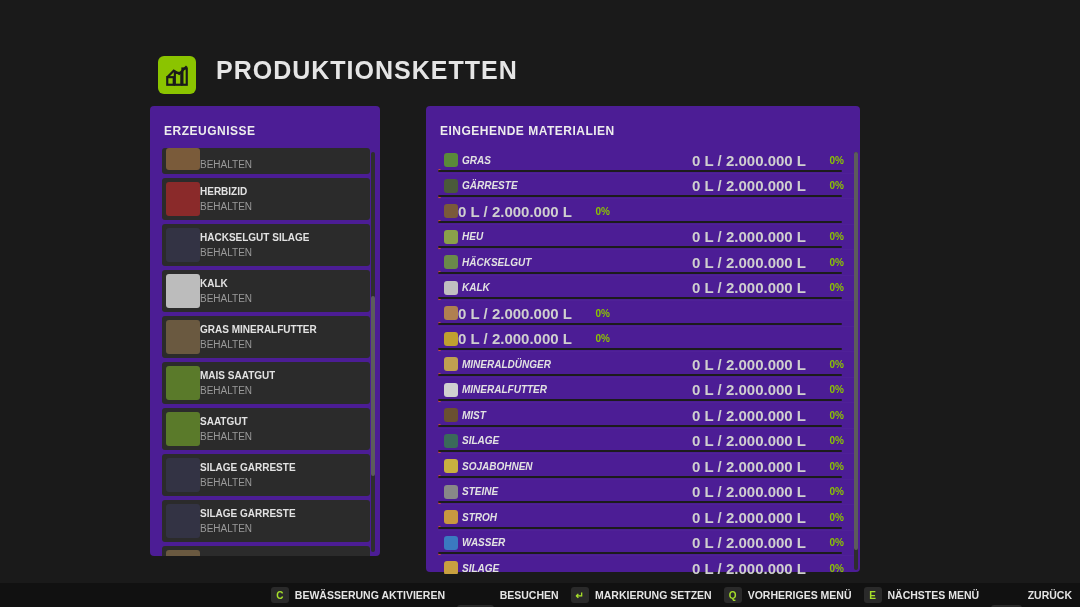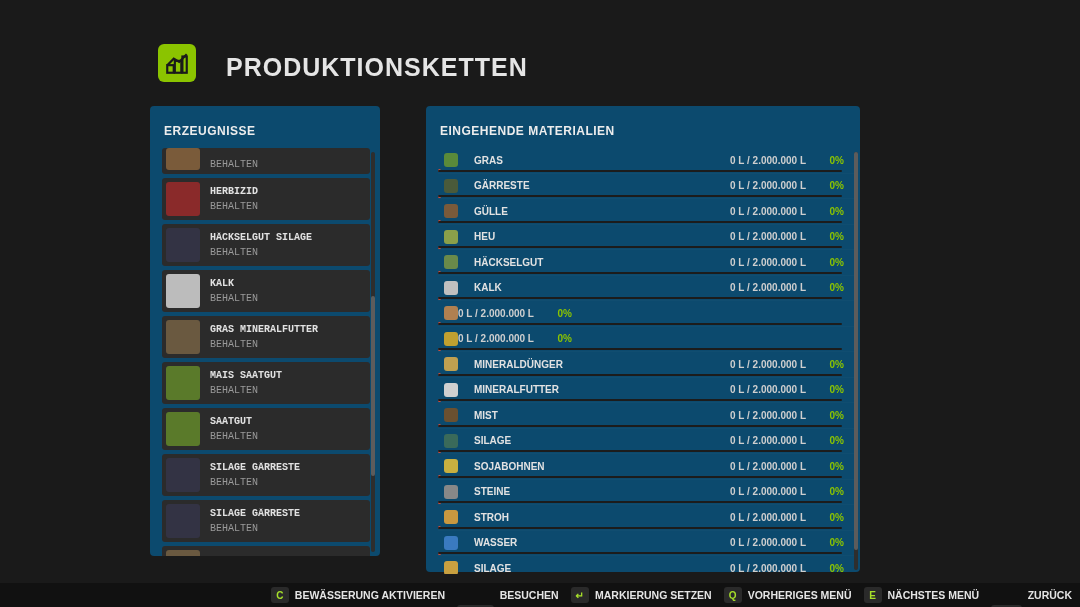--- a/index.html
+++ b/index.html
@@ -7,41 +7,41 @@
   body {
     background: #1a1a1a;
     font-family: "Segoe UI", Arial, sans-serif;
     color: #e0e0e0;
     position: relative;
   }
 
   
   .header {
     position: absolute;
-    left: 158px; top: 44px;
-    display: flex; align-items: flex-end; gap: 30px;
+    left: 158px; top: 56px;
+    display: flex; align-items: flex-start; gap: 20px;
   }
   .header-icon {
     width: 38px; height: 38px;
     background: #8bc400;
     border-radius: 6px;
     display: flex; align-items: center; justify-content: center;
   }
   .header-icon svg { width: 26px; height: 26px; }
   .header-title {
     font-size: 25px;
     font-weight: 600;
     letter-spacing: 1px;
     color: #e5e5e5;
   }
 
   
   .panel {
     position: absolute;
-    background: #0c4a6e;
+    background: #4c1d95;
     border-radius: 4px;
   }
   .panel-left  { left: 150px; top: 106px; width: 230px; height: 450px; }
   .panel-right { left: 426px; top: 106px; width: 434px; height: 466px; }
   .panel-title {
     font-size: 12px;
     font-weight: 700;
     letter-spacing: 0.5px;
     color: #ededed;
     padding: 18px 14px 10px 14px;
@@ -72,21 +72,21 @@
     padding-left: 4px;
     cursor: pointer;
   }
   .prod-icon {
     width: 34px; height: 34px;
     background: #333;
     border-radius: 3px;
     display: flex; align-items: center; justify-content: center;
     flex-shrink: 0;
   }
-  .prod-text { padding-left: 10px; line-height: 1.15; overflow: hidden; font-family: Liberation Mono, monospace; }
+  .prod-text { line-height: 1.15; overflow: hidden; }
   .prod-name { font-size: 10px; font-weight: 700; color: #e2e2e2; white-space: nowrap; overflow: hidden; text-overflow: ellipsis; }
   .prod-sub  { font-size: 10px; color: #9a9a9a; margin-top: 3px; }
 
   
   .right-list {
     height: 426px;
     overflow: hidden;
     position: relative;
     padding: 0 6px 0 12px;
   }
@@ -117,22 +117,22 @@
     position: absolute; left: 0; bottom: 0.5px;
     width: 3px; height: 3px; border-radius: 50%;
     background: #d94b3a;
   }
   .mat-icon {
     width: 14px; height: 14px;
     border-radius: 3px;
     margin-left: 6px;
     flex-shrink: 0;
   }
-  .mat-name { margin-left: 16px; font-weight: 700; color: #e2e2e2; flex: 1; }
-  .mat-amt  { color: #cfcfcf; font-weight: 600; margin-right: 14px; font-size: 10px; }
+  .mat-name { margin-left: 4px; font-weight: 700; color: #e2e2e2; flex: 1; font-style: italic; }
+  .mat-amt  { color: #cfcfcf; font-weight: 600; margin-right: 14px; font-size: 15px; }
   .mat-pct  { color: #8bc400; font-weight: 700; width: 24px; text-align: right; margin-right: 10px; font-size: 10px;}
 
   
   .hintbar {
     position: absolute;
     left: 0; right: 0; bottom: 0;
     height: 24px;
     background: #111;
     display: flex; align-items: center; justify-content: flex-end;
     padding-right: 8px;
@@ -255,21 +255,20 @@
       <div class="mat-row">
         <div class="mat-dot"></div>
         <div class="mat-icon" style="background: rgb(74, 90, 58);"></div>
         <div class="mat-name">GÄRRESTE</div>
         <div class="mat-amt">0 L / 2.000.000 L</div>
         <div class="mat-pct">0%</div>
       </div>
       <div class="mat-row">
         <div class="mat-dot"></div>
         <div class="mat-icon" style="background: rgb(122, 90, 58);"></div>
-        <div class="mat-name">GÜLLE</div>
         <div class="mat-amt">0 L / 2.000.000 L</div>
         <div class="mat-pct">0%</div>
       </div>
       <div class="mat-row">
         <div class="mat-dot"></div>
         <div class="mat-icon" style="background: rgb(138, 160, 74);"></div>
         <div class="mat-name">HEU</div>
         <div class="mat-amt">0 L / 2.000.000 L</div>
         <div class="mat-pct">0%</div>
       </div>

